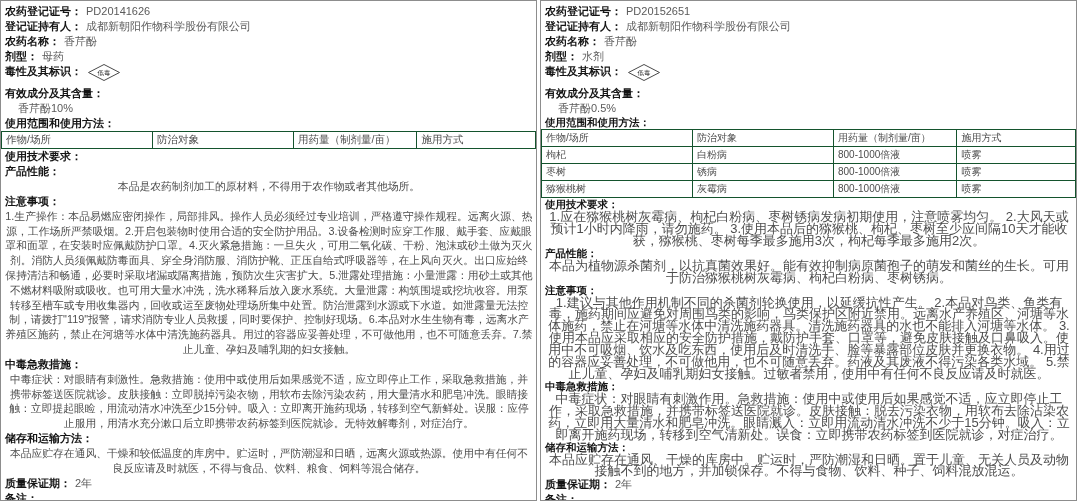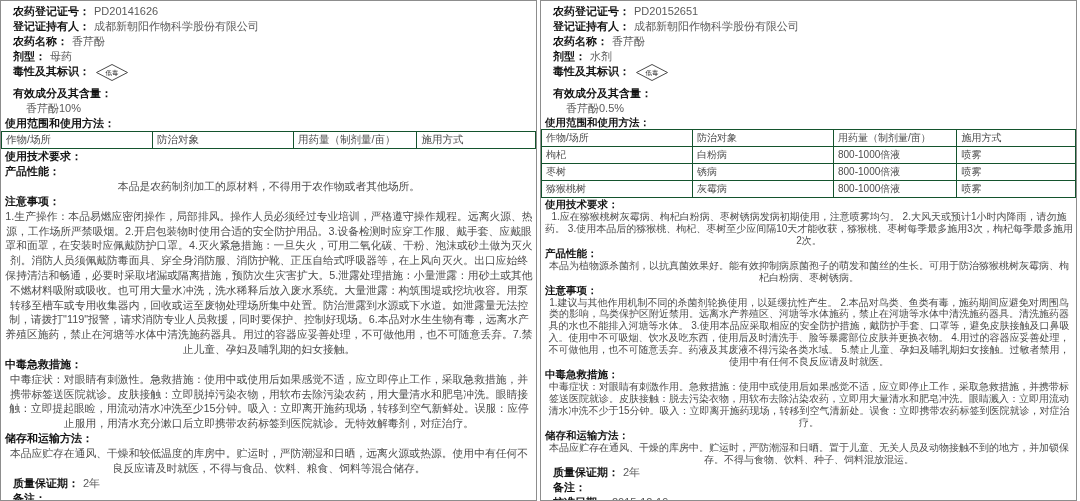--- a/index.html
+++ b/index.html
@@ -1,36 +1,36 @@
 <!DOCTYPE html>
 <html><head>
 <meta charset="utf-8">
 <style>
   html,body{margin:0;padding:0;width:1080px;height:501px;overflow:hidden;background:#ffffff;
     font-family:"Liberation Sans","DejaVu Sans",sans-serif;}
   .wrap{display:flex;gap:3px;width:1080px;height:501px;box-sizing:border-box;}
   .panel{width:537px;height:501px;box-sizing:border-box;border:1px solid #8d8d8d;background:#fff;
     overflow:hidden;padding-top:3px;}
   .tline{padding-left:4px;padding-right:3px;}
-  .info{font-size:11px;line-height:15px;color:#5a5a5a;margin-left:8px;}
+  .info{font-size:11px;line-height:15px;color:#5a5a5a;}
   .lbl{font-weight:bold;color:#141414;}
   .val{margin-left:4px;}
   .gap{height:3px;}
   .ind{padding-left:17px;}
   .tox-row{display:flex;align-items:flex-start;height:19px;}
   .tox-icon{margin-left:6px;display:block;}
   .slabel{font-weight:bold;color:#141414;}
   .para{color:#4d4d4d;text-align:center;}
   
   .p0 .slabel{font-size:11px;line-height:15px;}
   .p0 .para{font-size:10.8px;line-height:14.8px;}
   .p0 table{font-size:10.5px;}
   
   .p1 .slabel{font-size:10.5px;line-height:13px;}
-  .p1 .para{font-size:10px;line-height:11.9px;}
+  .p1 .para{font-size:13px;line-height:11.9px;}
   .p1 .info{line-height:15px;}
   .p1 table{font-size:10px;}
   table{width:100%;border-collapse:collapse;table-layout:fixed;color:#4d4d4d;}
   th,td{border:1px solid #14532d;font-weight:normal;text-align:left;padding:1px 4px;height:14px;
     overflow:hidden;white-space:nowrap;}
   th:nth-child(1),td:nth-child(1){width:28.5%;}
   th:nth-child(2),td:nth-child(2){width:26.5%;}
   th:nth-child(3),td:nth-child(3){width:23%;}
   th:nth-child(4),td:nth-child(4){width:22%;}
 </style>

